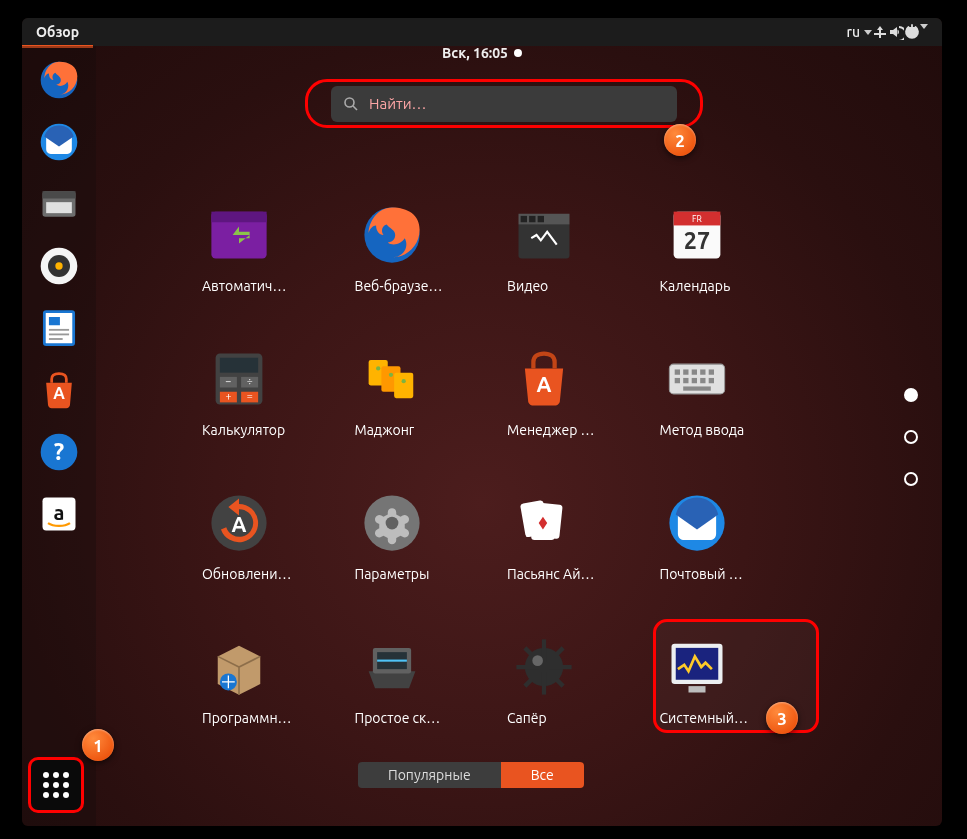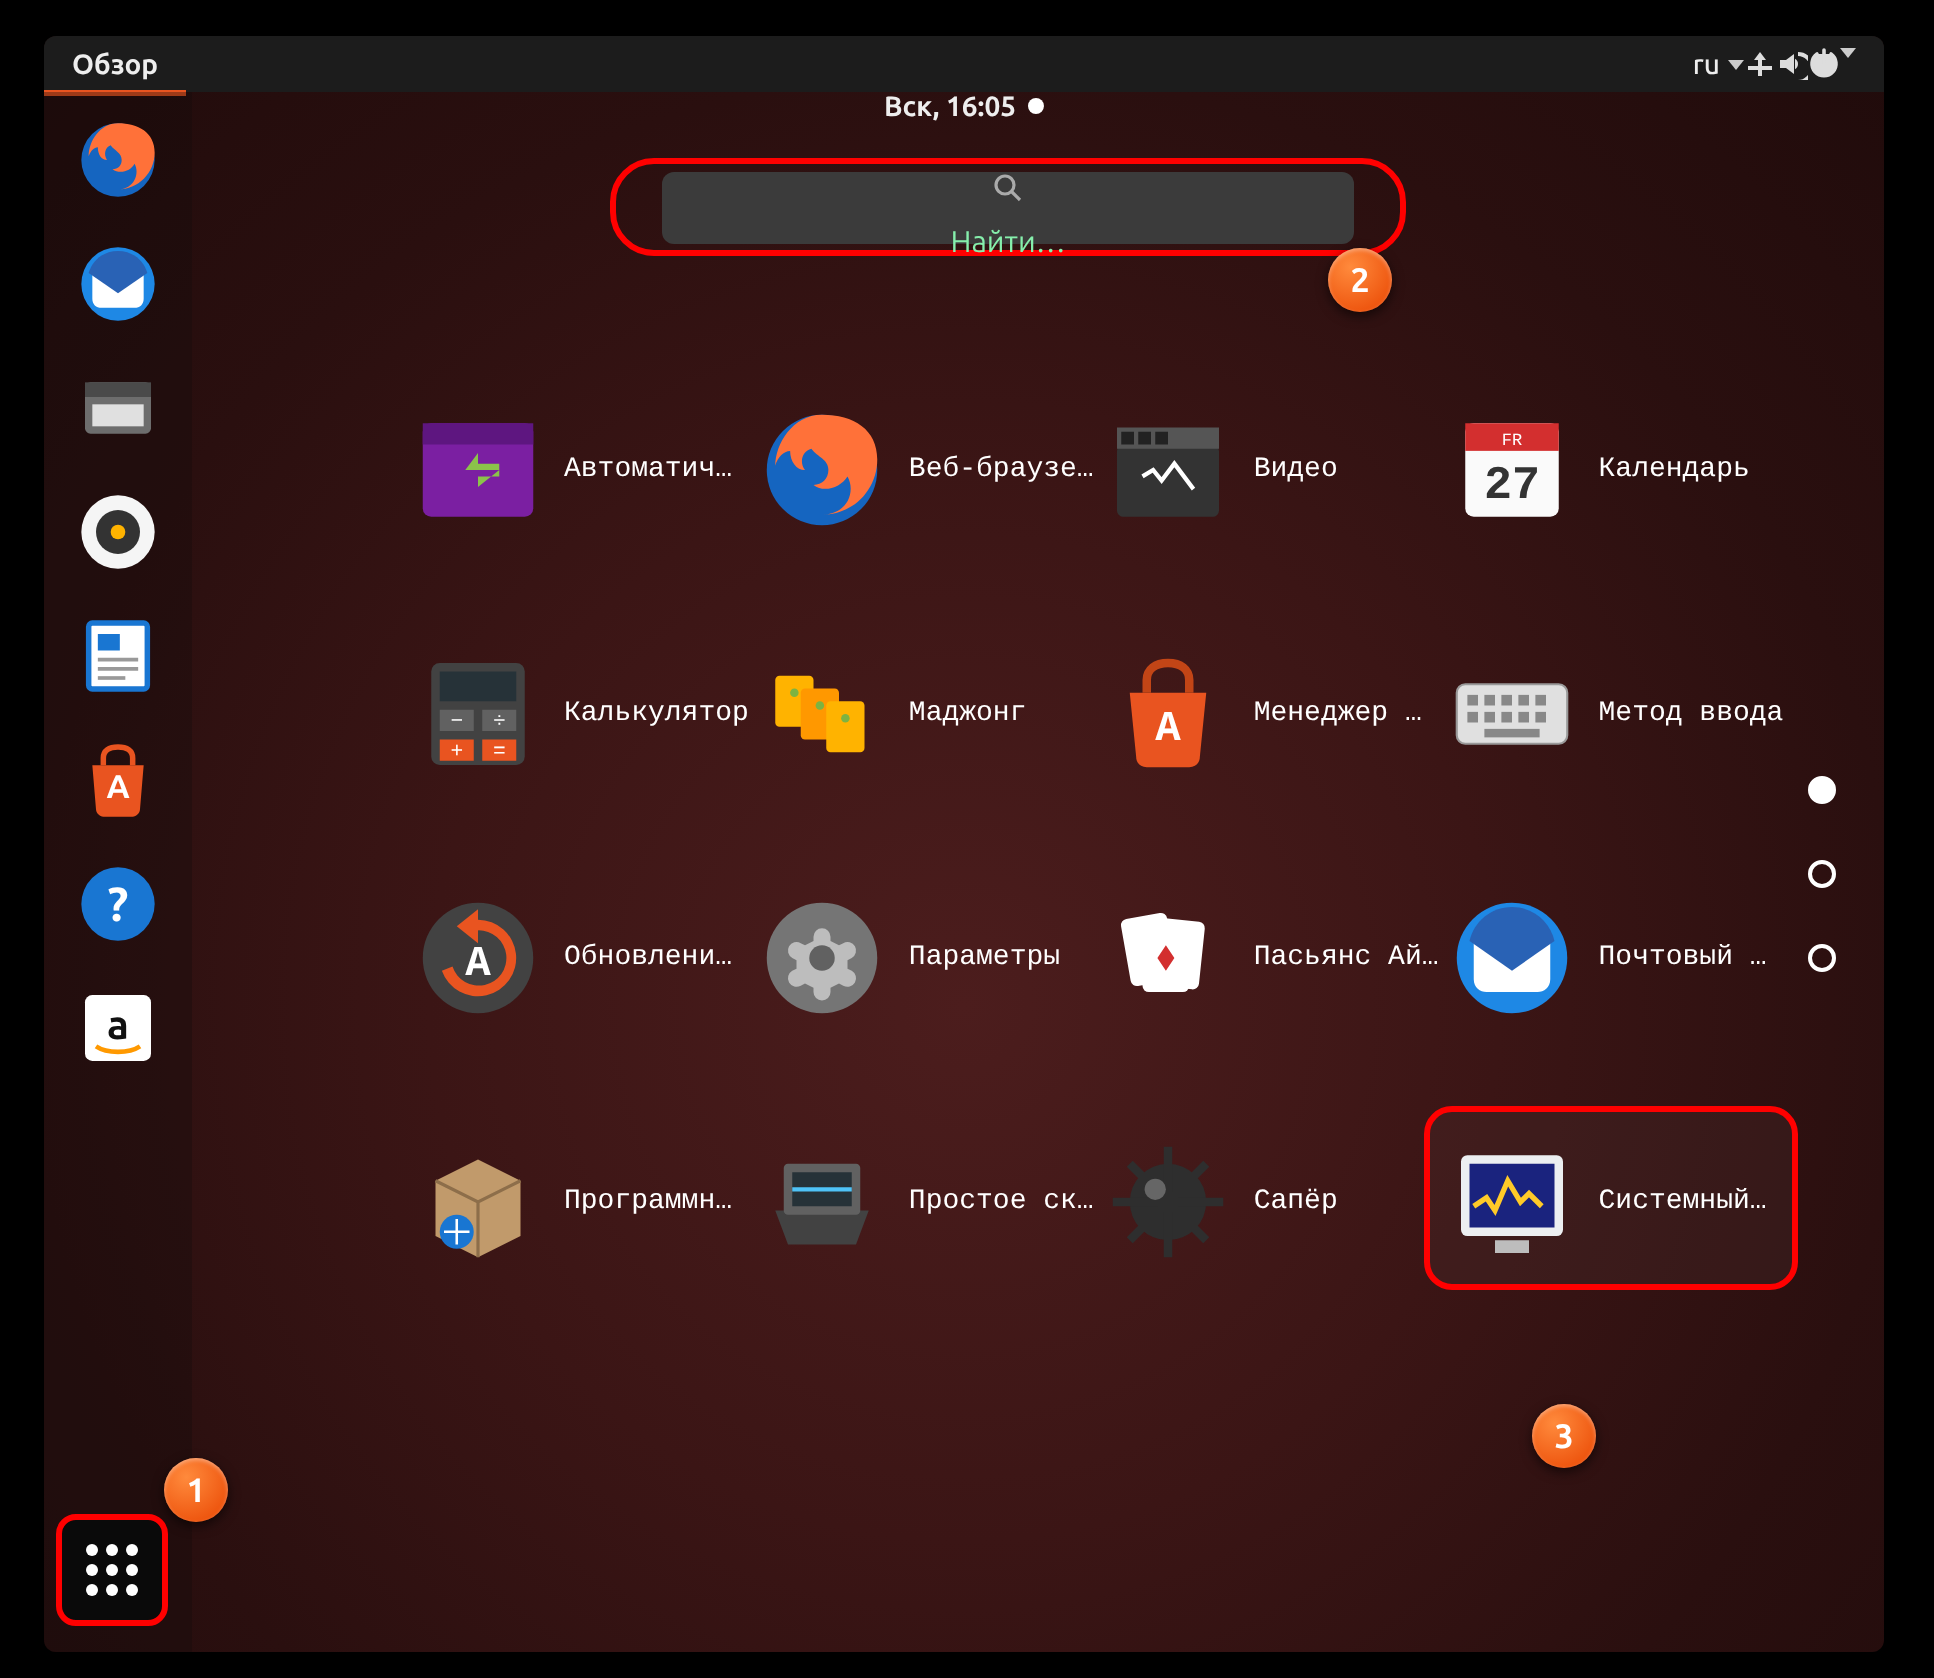--- a/index.html
+++ b/index.html
@@ -95,39 +95,38 @@
     width:398px;height:49px;
     border:3px solid #f00;border-radius:22px;
     display:flex;align-items:center;justify-content:center;
   }
   .search-box{
     width:346px;height:36px;
     background:#3b3b3b;
     border-radius:6px;
     display:flex;align-items:center;
     padding:0 12px;gap:10px;
-    color:#86efac;font-size:15px;flex-direction:column;
+    color:#fca5a5;font-size:15px;
   }
   .search-box svg{flex-shrink:0;}
 
   
   .app-grid{
     position:absolute;
     top:180px; left:180px;
     width:610px;
     display:grid;
     grid-template-columns:repeat(4,1fr);
     row-gap:48px;
     column-gap:0;
   }
   .app{
-    display:flex;flex-direction:row;align-items:center;
+    display:flex;flex-direction:column;align-items:flex-start;
     gap:6px;
     cursor:pointer;
-    font-family:Liberation Mono, monospace;
   }
   .app .ic{width:74px;height:74px;display:flex;align-items:center;justify-content:center;}
   .app .ic svg{width:68px;height:68px;}
   .app .label{font-size:14px;color:#fff;text-align:center;max-width:130px;overflow:hidden;text-overflow:ellipsis;white-space:nowrap;}
   .app.highlighted{
     border:3px solid #f00;border-radius:14px;
     padding:8px 4px 4px;
     margin:-11px -7px -7px;
     background:rgba(80,50,50,0.25);
   }
@@ -484,20 +483,24 @@
     </div>
 
   </div>
 
   <div class="page-dots">
     <div class="pd active"></div>
     <div class="pd"></div>
     <div class="pd"></div>
   </div>
 
+  <div class="view-toggle">
+    <div class="vt freq">Популярные</div>
+    <div class="vt all">Все</div>
+  </div>
 
 </div>
 
 <div class="show-apps">
   <svg viewBox="0 0 32 32">
     <g fill="#fff">
       <circle cx="6" cy="6" r="3"></circle>
         <circle cx="16" cy="6" r="3"></circle>
         <circle cx="26" cy="6" r="3"></circle>
       <circle cx="6" cy="16" r="3"></circle>

